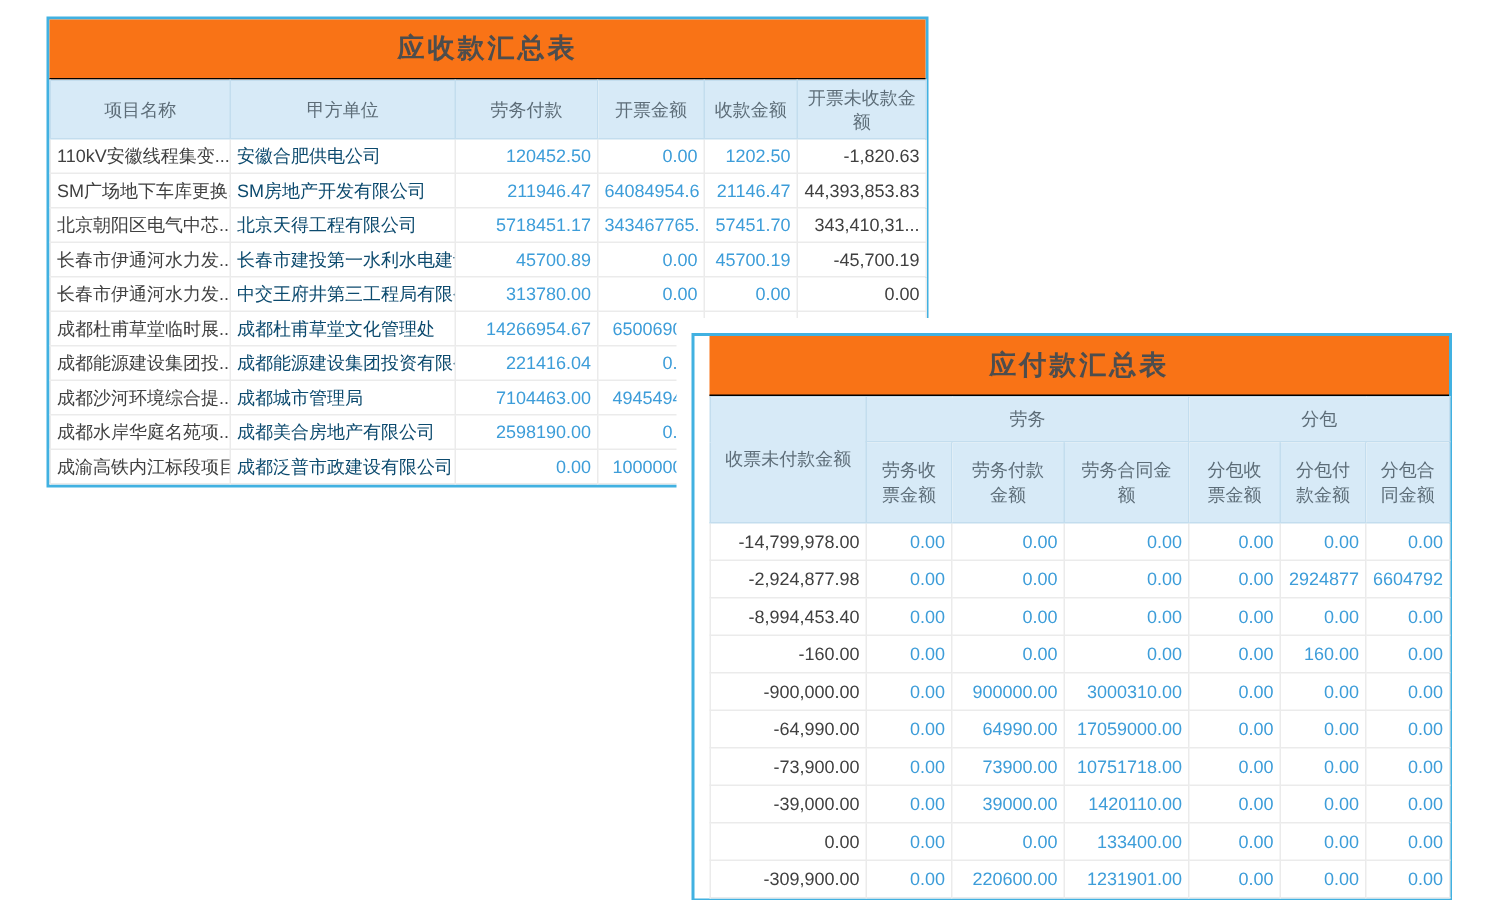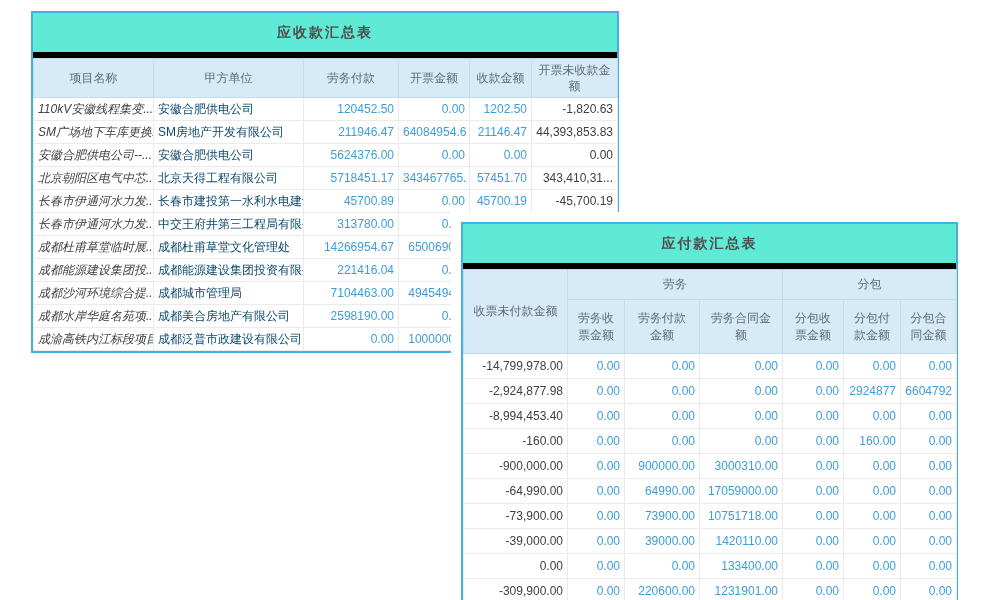--- a/index.html
+++ b/index.html
@@ -3,47 +3,47 @@
 <meta charset="utf-8">
 <style>
   html,body{margin:0;padding:0;background:#ffffff;}
   .canvas{
     position:relative;width:1000px;height:600px;background:#ffffff;
     font-family:"Liberation Sans",sans-serif;overflow:hidden;
   }
   .card{background:#ffffff;border:2px solid #41b1e1;}
   .card-title{
     height:39px;line-height:39px;text-align:center;
-    font-size:14px;font-weight:bold;color:#4d4d4d;letter-spacing:2px;
-    border-bottom:6px solid #000000;background:#5eead4;
+    font-size:18px;font-weight:bold;color:#4d4d4d;letter-spacing:2px;
+    border-bottom:1px solid #000000;background:#f97316;
   }
   table{border-collapse:collapse;table-layout:fixed;width:100%;font-size:12px;}
   th{
     background:#d7eaf7;color:#5d6d78;font-weight:normal;
     border:1px solid #c3ddee;padding:2px 4px;line-height:1.35;
     white-space:pre-line;text-align:center;vertical-align:middle;overflow:hidden;
   }
   td{
     border:1px solid #ebebeb;padding:0 4px;vertical-align:middle;
     white-space:nowrap;overflow:hidden;background:#ffffff;
   }
   tbody tr:first-child td{border-top:1px solid #d9e4ec;}
-  .name{text-align:center;color:#404040;font-style:italic;}
+  .name{text-align:center;color:#404040;}
   .company{text-align:left;color:#0c4a6e;}
   .num{text-align:right;color:#3d9dd9;}
   .dark{text-align:right;color:#404040;}
 
   
   .receivable-pos{position:absolute;left:31px;top:11px;width:584px;}
   .receivable-pos thead th{height:34px;}
   .receivable-pos td{height:22px;}
 
   
   .payable-wrap{position:absolute;left:451px;top:212px;background:#ffffff;padding:10px;}
-  .payable-pos{width:493px;}
+  .payable-pos{width:493px;padding-left:10px;}
   .payable-pos .group-row th{height:25px;}
   .payable-pos .sub-row th{height:49px;}
   .payable-pos td{height:24px;}
 </style>
 </head>
 <body>
 
 <div class="canvas">
 
   <div class="card receivable-pos">
@@ -82,28 +82,20 @@
 
           <tr>
             <td class="name">SM广场地下车库更换...</td>
             <td class="company">SM房地产开发有限公司</td>
             <td class="num">211946.47</td>
             <td class="num">64084954.6</td>
             <td class="num">21146.47</td>
             <td class="dark">44,393,853.83</td>
           </tr>
 
-          <tr>
-            <td class="name">安徽合肥供电公司--...</td>
-            <td class="company">安徽合肥供电公司</td>
-            <td class="num">5624376.00</td>
-            <td class="num">0.00</td>
-            <td class="num">0.00</td>
-            <td class="dark">0.00</td>
-          </tr>
 
           <tr>
             <td class="name">北京朝阳区电气中芯...</td>
             <td class="company">北京天得工程有限公司</td>
             <td class="num">5718451.17</td>
             <td class="num">343467765.</td>
             <td class="num">57451.70</td>
             <td class="dark">343,410,31...</td>
           </tr>
 

